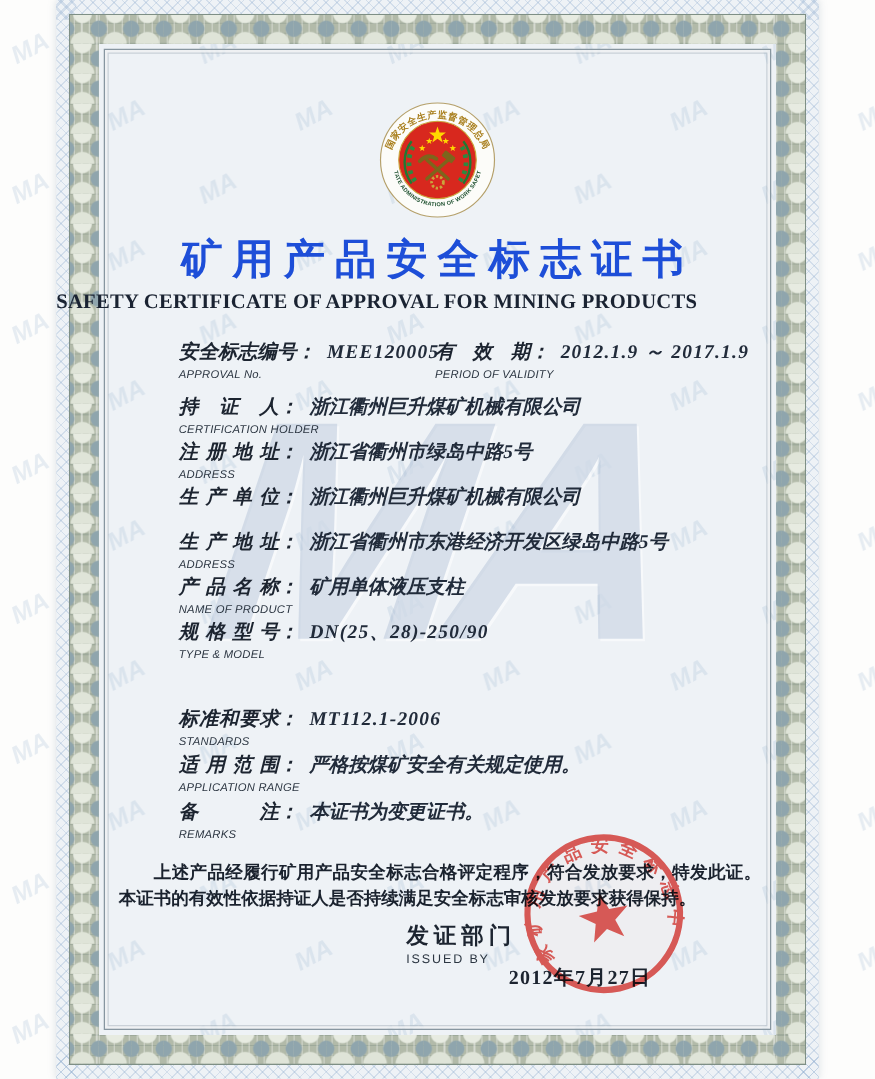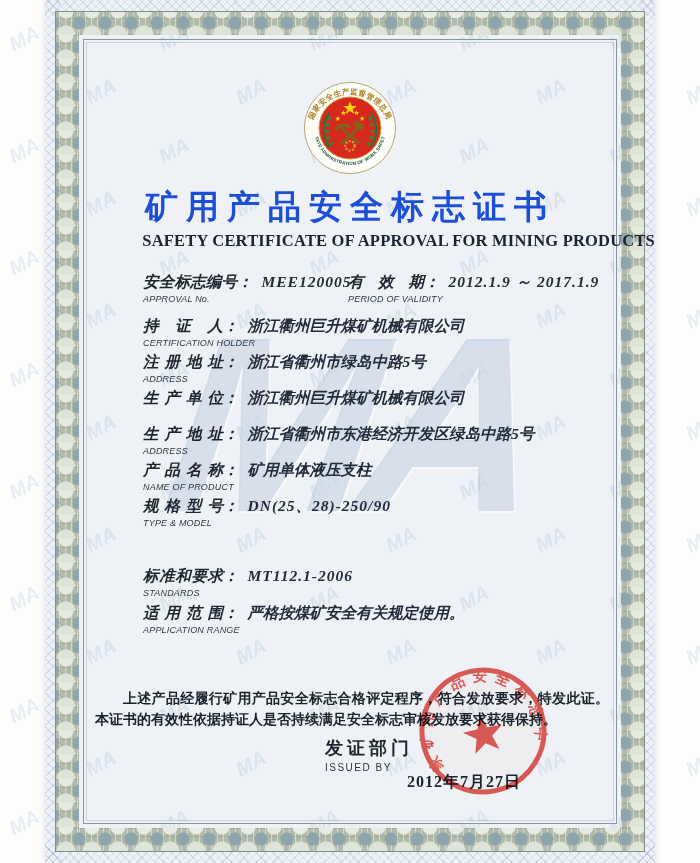--- a/index.html
+++ b/index.html
@@ -68,21 +68,21 @@
     text-shadow:2px 2px 0 rgba(255,255,255,.55);
   }
   
   .content{position:absolute;z-index:3;left:0;top:0;right:0;bottom:0;}
   .emblem{position:absolute;left:50%;top:81px;transform:translateX(-50%);}
   .title-cn{
     position:absolute;top:185px;left:0;width:100%;text-align:center;
     font-size:33px;font-weight:bold;letter-spacing:8px;color:#1d4ed8;
   }
   .title-en{
-    position:absolute;top:231px;left:0;width:100%;text-align:right;
+    position:absolute;top:231px;left:0;width:100%;text-align:left;
     font-size:16.5px;font-weight:bold;letter-spacing:0.2px;color:#1a2332;
   }
   .block{position:absolute;left:98px;width:472px;font-style:italic;}
   .approval-row{top:272px;display:flex;}
   .ap-col1{width:205px;}
   .l1{font-size:15.5px;font-weight:bold;line-height:20px;white-space:nowrap;}
   .l2{
     font-family:"Liberation Sans",sans-serif;
     font-size:9px;letter-spacing:.2px;color:#2c3642;line-height:12px;margin-top:1px;
   }
@@ -221,20 +221,24 @@
 
     <div class="block fields2">
       <div class="field">
         <div class="l1"><span class="lbl">标准和要求</span><span>：</span><span class="val num">MT112.1-2006</span></div>
         <div class="l2">STANDARDS</div>
       </div>
       <div class="field">
         <div class="l1"><span class="lbl">适用范围</span><span>：</span><span class="val">严格按煤矿安全有关规定使用。</span></div>
         <div class="l2">APPLICATION RANGE</div>
       </div>
+      <div class="field">
+        <div class="l1"><span class="lbl">备注</span><span>：</span><span class="val">本证书为变更证书。</span></div>
+        <div class="l2">REMARKS</div>
+      </div>
     </div>
 
     <div class="statement">上述产品经履行矿用产品安全标志合格评定程序，符合发放要求，特发此证。本证书的有效性依据持证人是否持续满足安全标志审核发放要求获得保持。</div>
 
     <div class="issuer">
       <div class="issuer-cn">发证部门</div>
       <div class="issuer-en">ISSUED BY</div>
     </div>
     <div class="date">2012年7月27日</div>
   </div>

